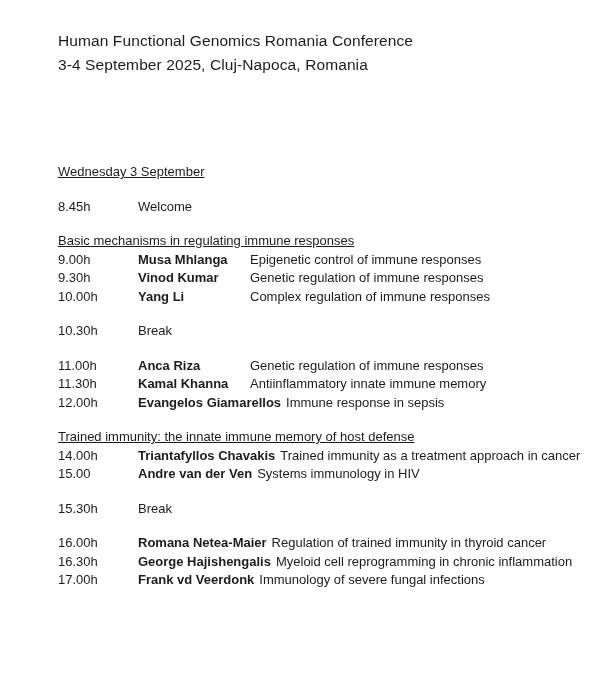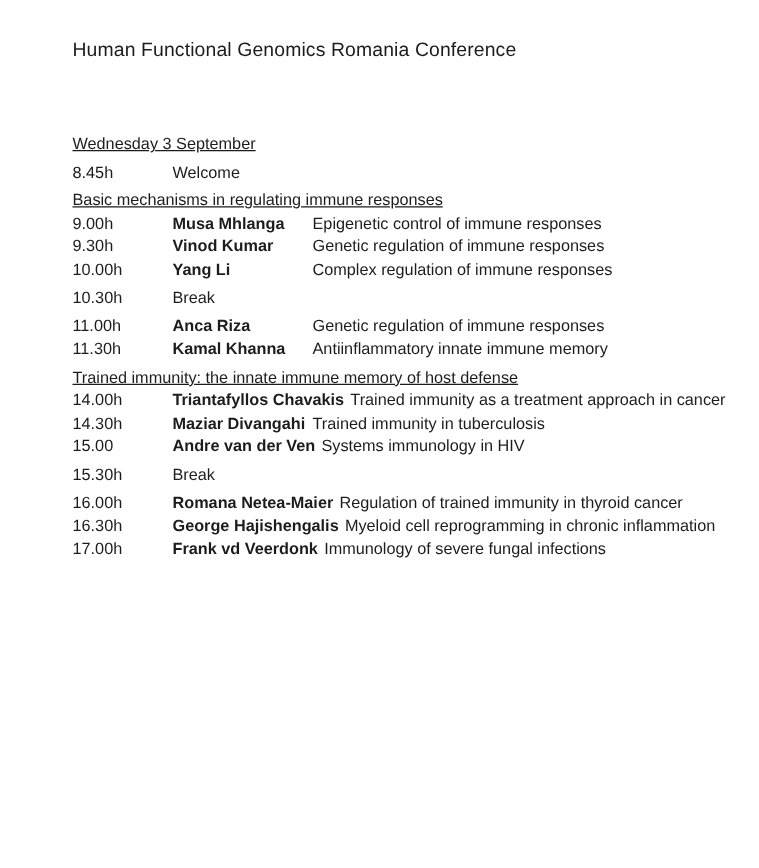--- a/index.html
+++ b/index.html
@@ -18,31 +18,31 @@
     padding: 29px 20px 0 58px;
     font-family: "Liberation Sans", sans-serif;
     color: #1c1c1c;
   }
   .doc-title {
     font-size: 15.5px;
     line-height: 24px;
     letter-spacing: 0.1px;
   }
   .day-header {
-    margin-top: 53px;
+    margin-top: 86px;
     font-size: 13px;
     line-height: 18.5px;
     text-decoration: underline;
   }
   .row {
     font-size: 13px;
     line-height: 18.5px;
     white-space: nowrap;
   }
-  .gap { margin-top: 4px; }
+  .gap { margin-top: 16px; }
   .section-heading {
     font-size: 13px;
     line-height: 18.5px;
     text-decoration: underline;
   }
   .time {
     display: inline-block;
     width: 80px;
   }
   .name {
@@ -52,20 +52,21 @@
     font-weight: bold;
   }
 </style>
 </head>
 <body>
 
 <div class="page">
 
   <div class="doc-title">
     <div>Human Functional Genomics Romania Conference</div>
+    <div>3-4 September 2025, Cluj-Napoca, Romania</div>
   </div>
 
   <div class="day-header">Wednesday 3 September</div>
 
   <div class="row gap">
     <span class="time">8.45h</span><span>Welcome</span>
   </div>
 
   <div class="section-heading gap">Basic mechanisms in regulating immune responses</div>
 
@@ -82,29 +83,29 @@
   <div class="row gap">
     <span class="time">10.30h</span><span>Break</span>
   </div>
 
   <div class="row gap">
     <span class="time">11.00h</span><span class="name">Anca Riza</span><span>Genetic regulation of immune responses</span>
   </div>
   <div class="row">
     <span class="time">11.30h</span><span class="name">Kamal Khanna</span><span>Antiinflammatory innate immune memory</span>
   </div>
+  <div class="row">
+    <span class="time">12.00h</span><span class="name">Evangelos Giamarellos</span><span>Immune response in sepsis</span>
+  </div>
 
 
   <div class="section-heading gap">Trained immunity: the innate immune memory of host defense</div>
 
   <div class="row">
     <span class="time">14.00h</span><span class="name">Triantafyllos Chavakis</span><span>Trained immunity as a treatment approach in cancer</span>
-  </div>
-  <div class="row">
-    <span class="time">14.30h</span><span class="name">Maziar Divangahi</span><span>Trained immunity in tuberculosis</span>
   </div>
   <div class="row">
     <span class="time">15.00</span><span class="name">Andre van der Ven</span><span>Systems immunology in HIV</span>
   </div>
 
   <div class="row gap">
     <span class="time">15.30h</span><span>Break</span>
   </div>
 
   <div class="row gap">

